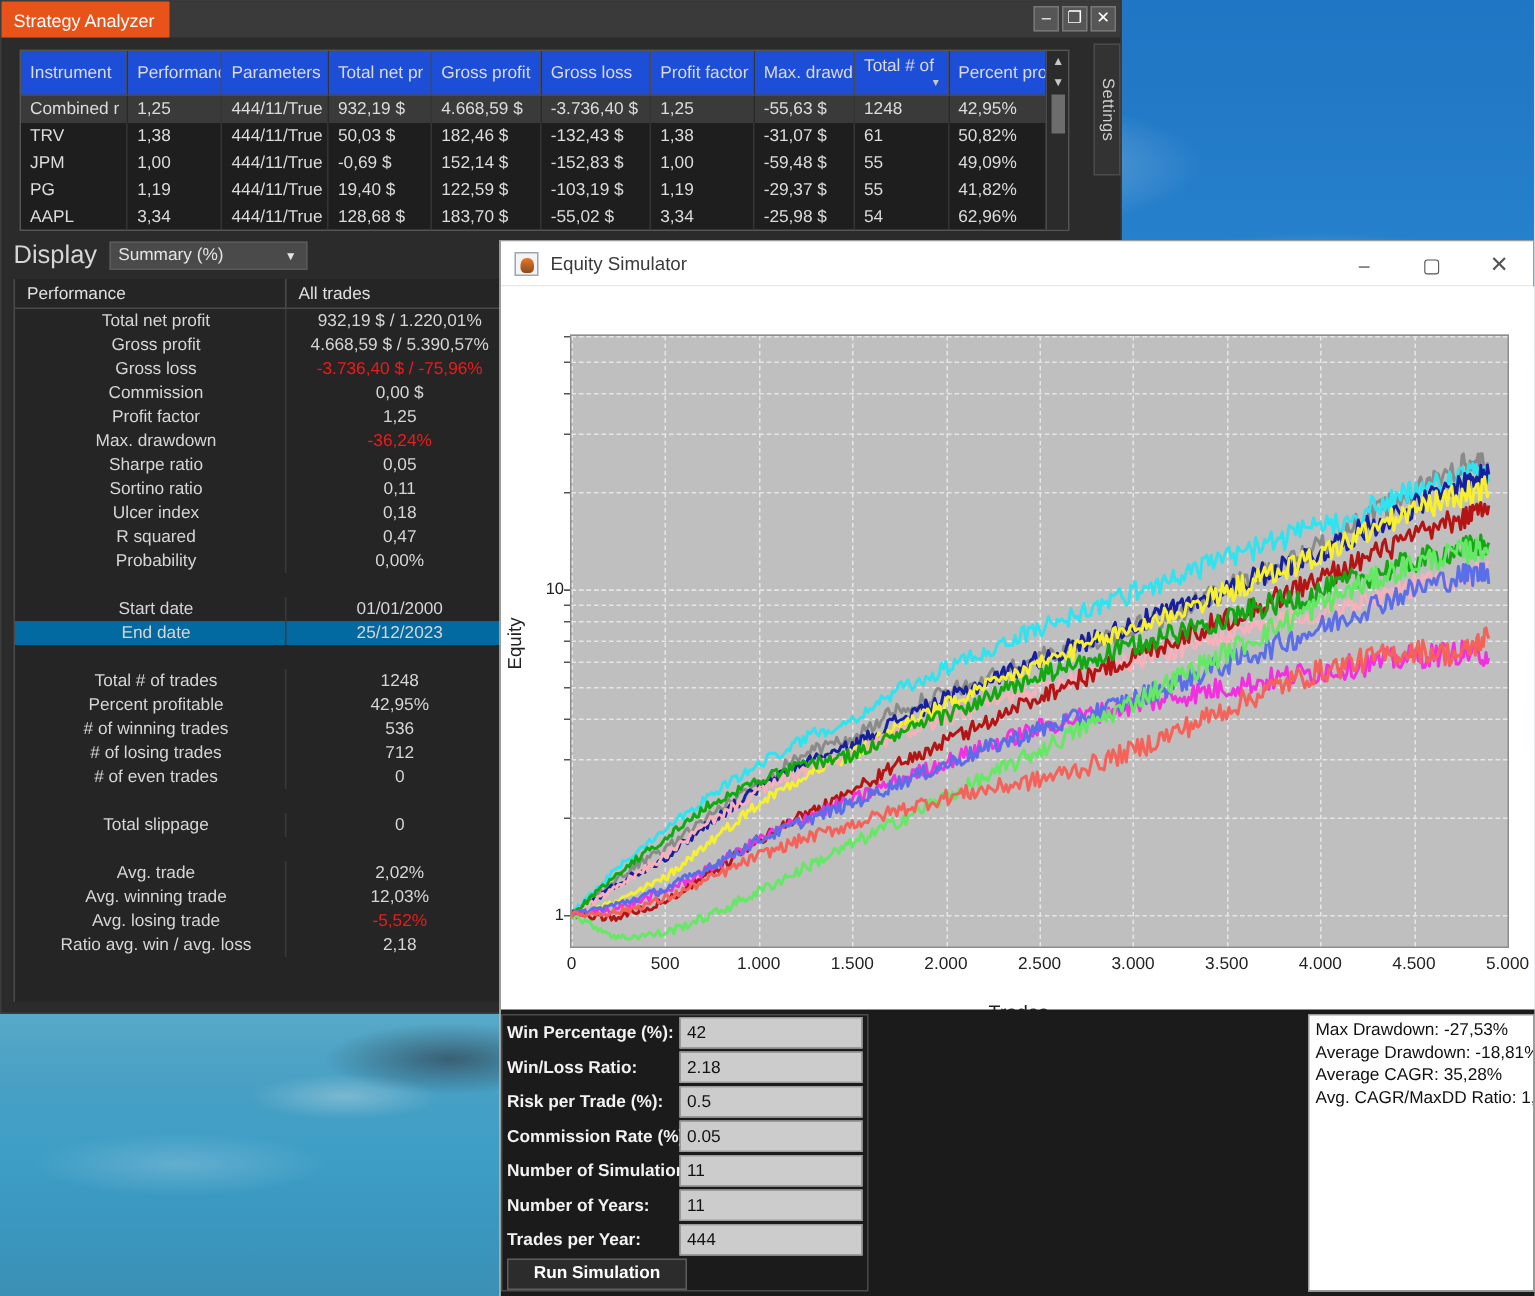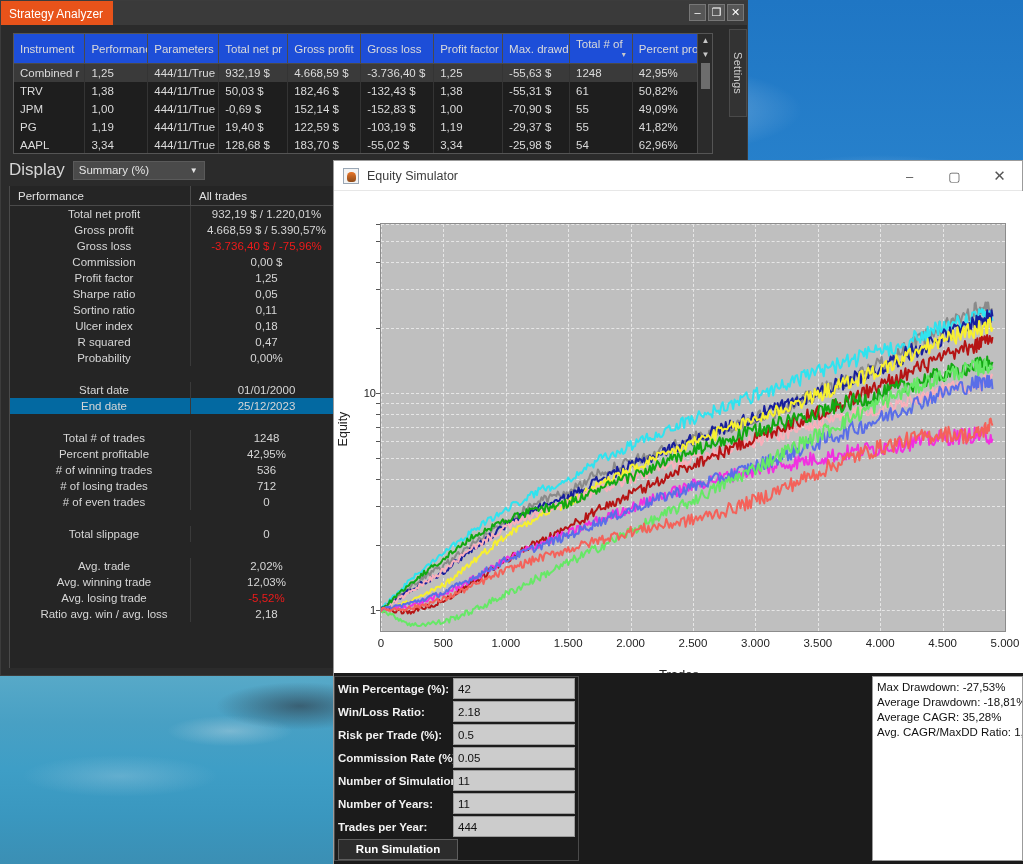--- a/index.html
+++ b/index.html
@@ -252,33 +252,33 @@
               <td>42,95%</td>
             </tr>
             <tr>
               <td>TRV</td>
               <td>1,38</td>
               <td>444/11/True</td>
               <td>50,03 $</td>
               <td>182,46 $</td>
               <td class="neg">-132,43 $</td>
               <td>1,38</td>
-              <td class="neg">-55,31 $</td>
+              <td class="neg">-31,07 $</td>
               <td>61</td>
               <td>50,82%</td>
             </tr>
             <tr>
               <td>JPM</td>
               <td>1,00</td>
               <td>444/11/True</td>
               <td class="neg">-0,69 $</td>
               <td>152,14 $</td>
               <td class="neg">-152,83 $</td>
               <td>1,00</td>
-              <td class="neg">-70,90 $</td>
+              <td class="neg">-59,48 $</td>
               <td>55</td>
               <td>49,09%</td>
             </tr>
             <tr>
               <td>PG</td>
               <td>1,19</td>
               <td>444/11/True</td>
               <td>19,40 $</td>
               <td>122,59 $</td>
               <td class="neg">-103,19 $</td>
@@ -334,20 +334,24 @@
             <div class="c1">Gross loss</div>
             <div class="c2 neg">-3.736,40 $ / -75,96%</div>
           </div>
           <div class="perf-row">
             <div class="c1">Commission</div>
             <div class="c2">0,00 $</div>
           </div>
           <div class="perf-row">
             <div class="c1">Profit factor</div>
             <div class="c2">1,25</div>
+          </div>
+          <div class="perf-row">
+            <div class="c1">Max. drawdown</div>
+            <div class="c2 neg">-36,24%</div>
           </div>
           <div class="perf-row">
             <div class="c1">Sharpe ratio</div>
             <div class="c2">0,05</div>
           </div>
           <div class="perf-row">
             <div class="c1">Sortino ratio</div>
             <div class="c2">0,11</div>
           </div>
           <div class="perf-row">

